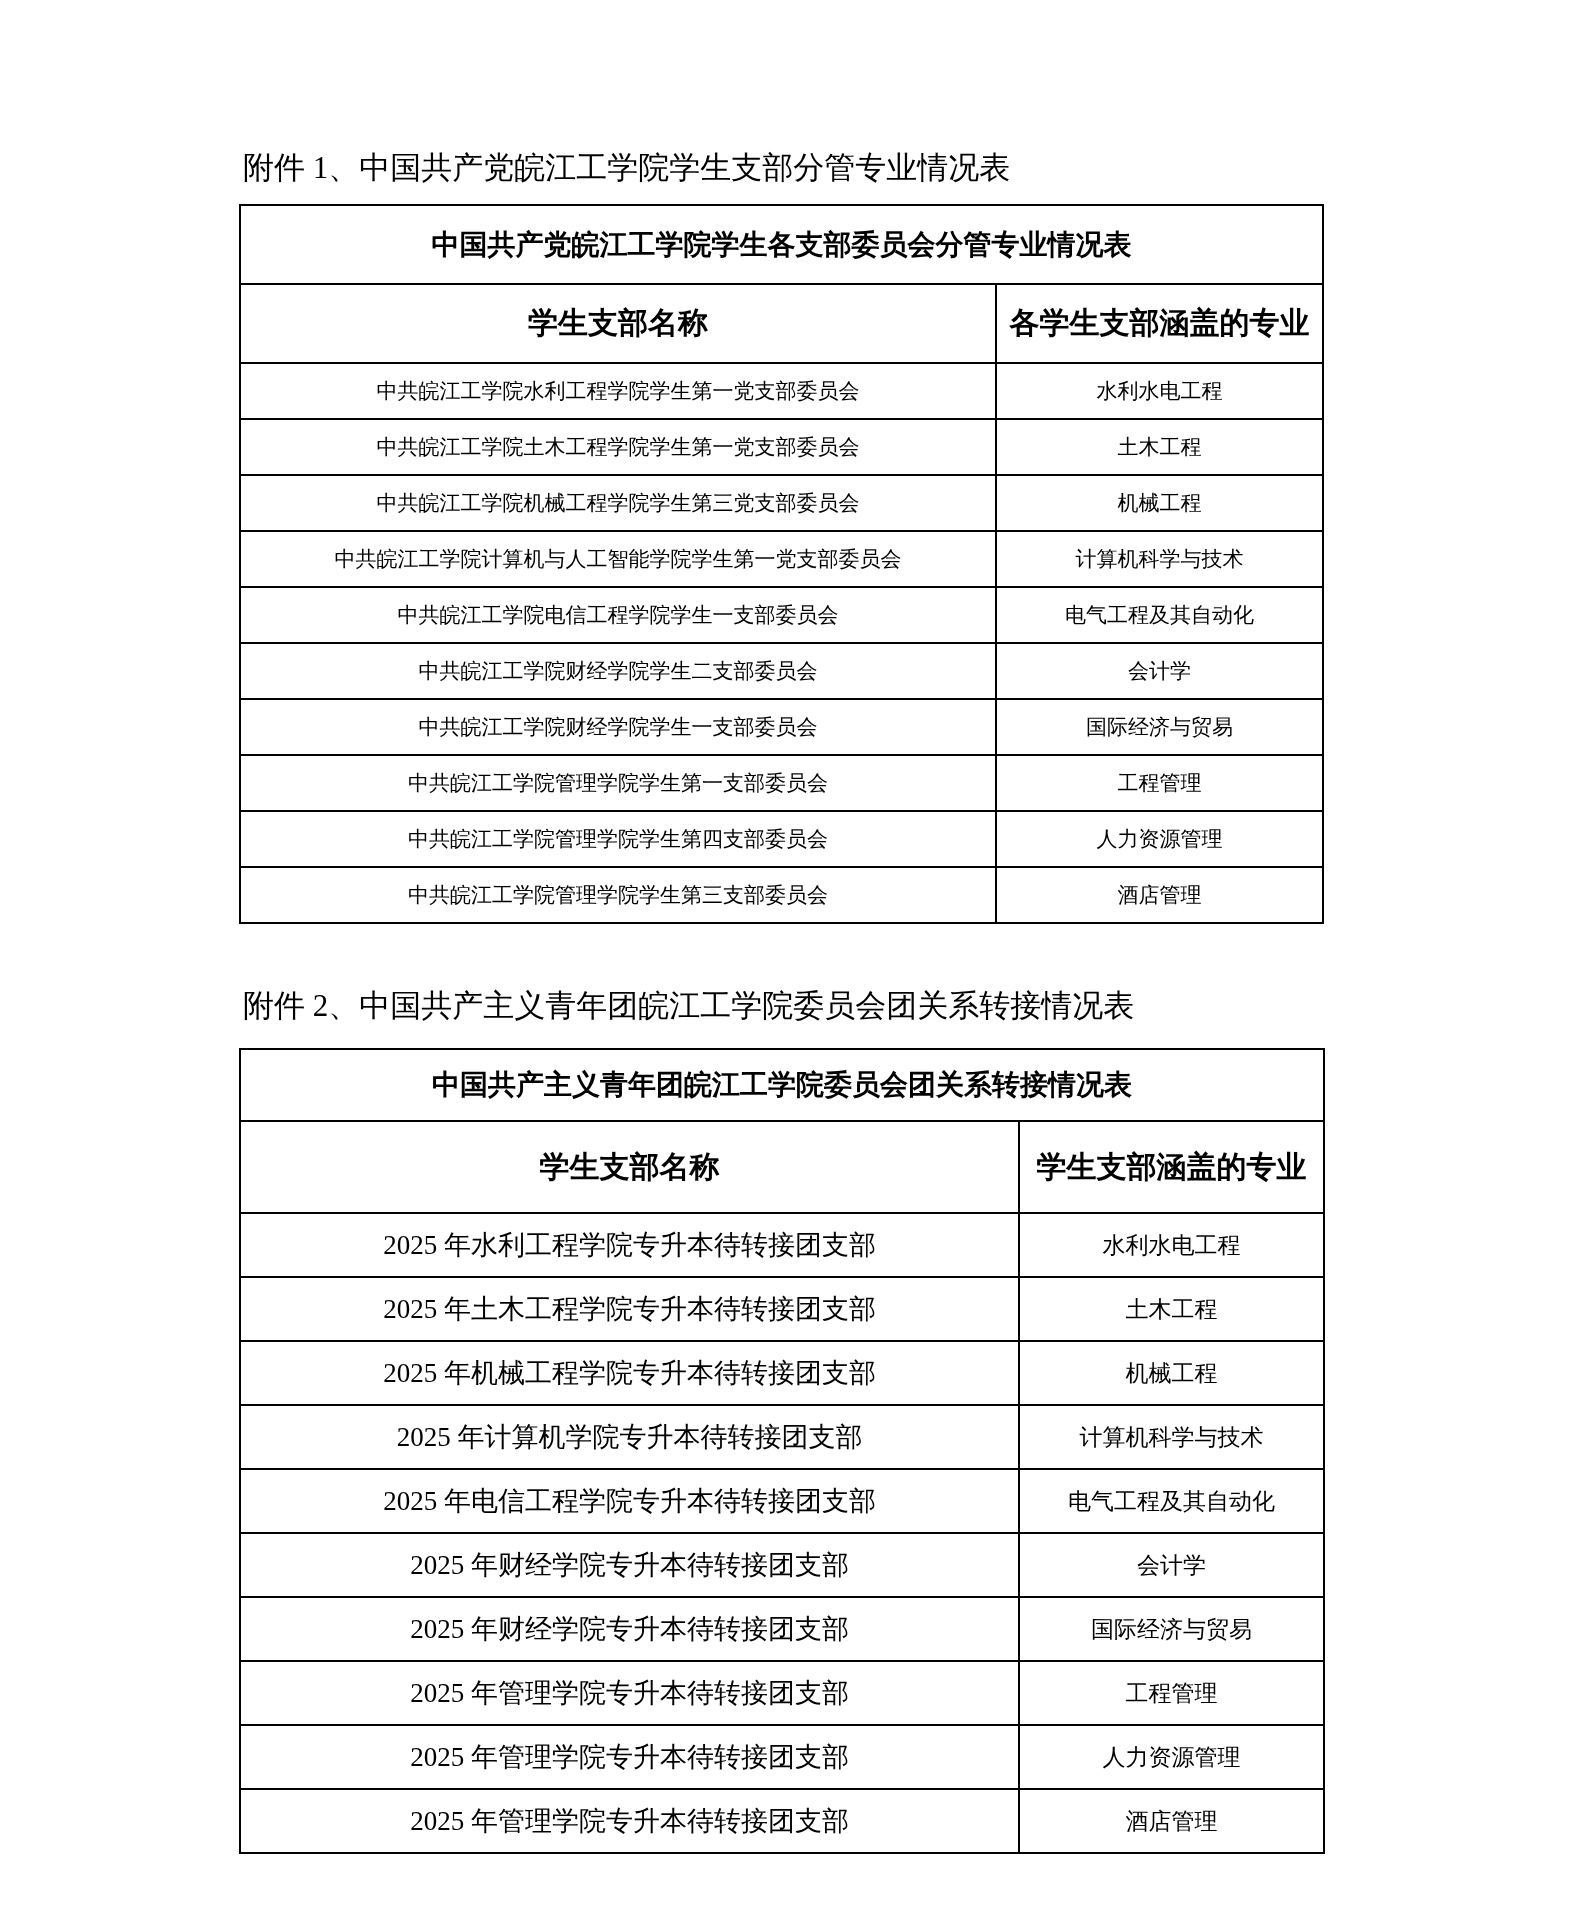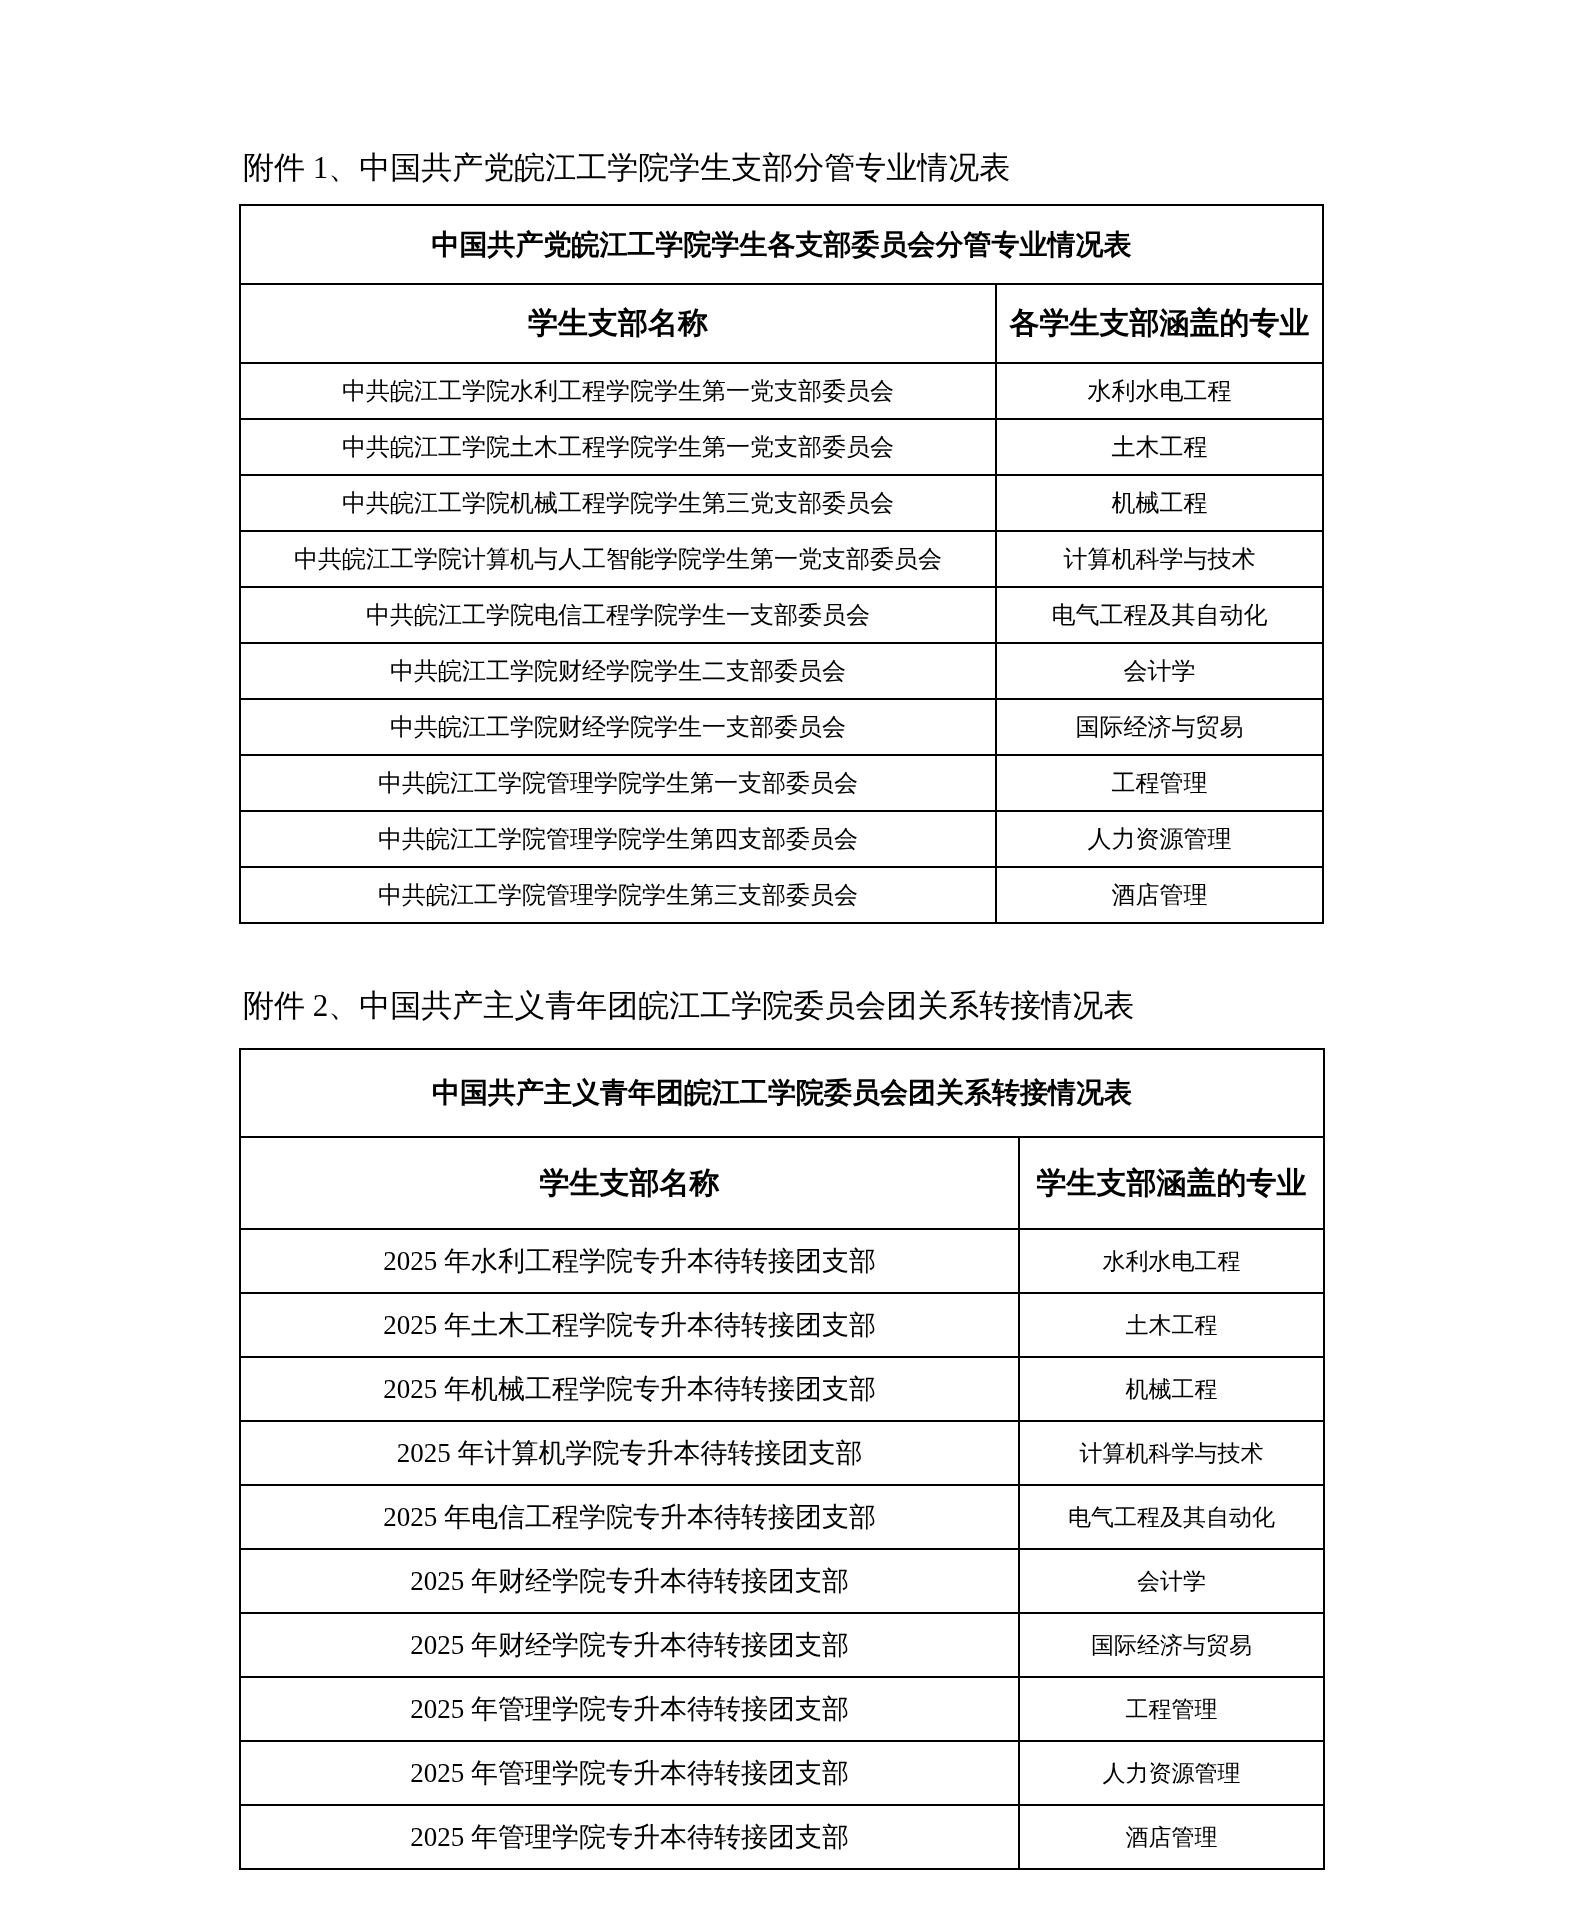--- a/index.html
+++ b/index.html
@@ -46,23 +46,23 @@
     font-weight: bold;
     font-size: 28px;
   }
   .header-cell {
     font-weight: bold;
     font-size: 30px;
   }
   #table-1 .title-row  { height: 79px; }
   #table-1 .header-row { height: 79px; }
   #table-1 .data-row   { height: 56px; }
-  #table-1 .data-row td { font-size: 24px; }
+  #table-1 .data-row td { font-size: 21px; }
 
-  #table-2 .title-row  { height: 88px; }
+  #table-2 .title-row  { height: 72px; }
   #table-2 .header-row { height: 92px; }
   #table-2 .data-row   { height: 64px; }
   #table-2 .data-row td.branch-cell { font-size: 27px; }
   #table-2 .data-row td.major-cell  { font-size: 23px; }
 </style>
 </head>
 <body>
 
 <div id="heading-1" class="attachment-heading">附件 1、中国共产党皖江工学院学生支部分管专业情况表</div>
 

